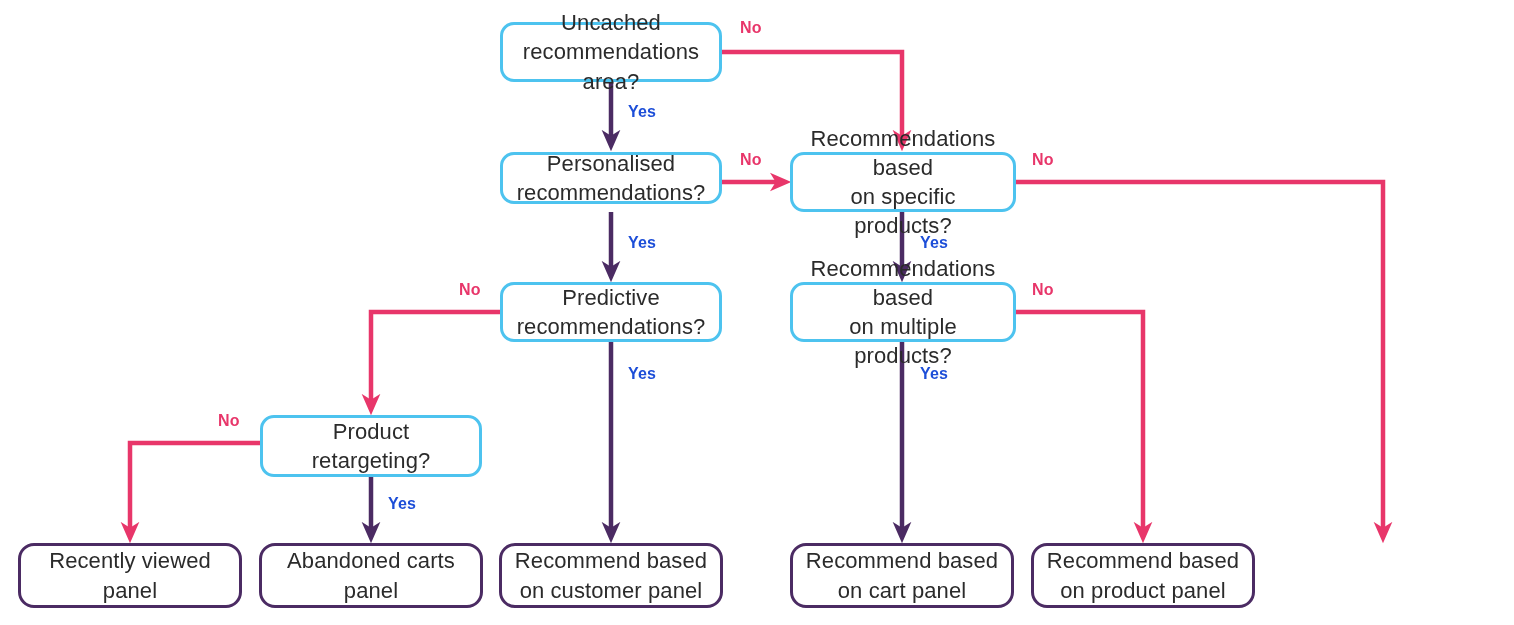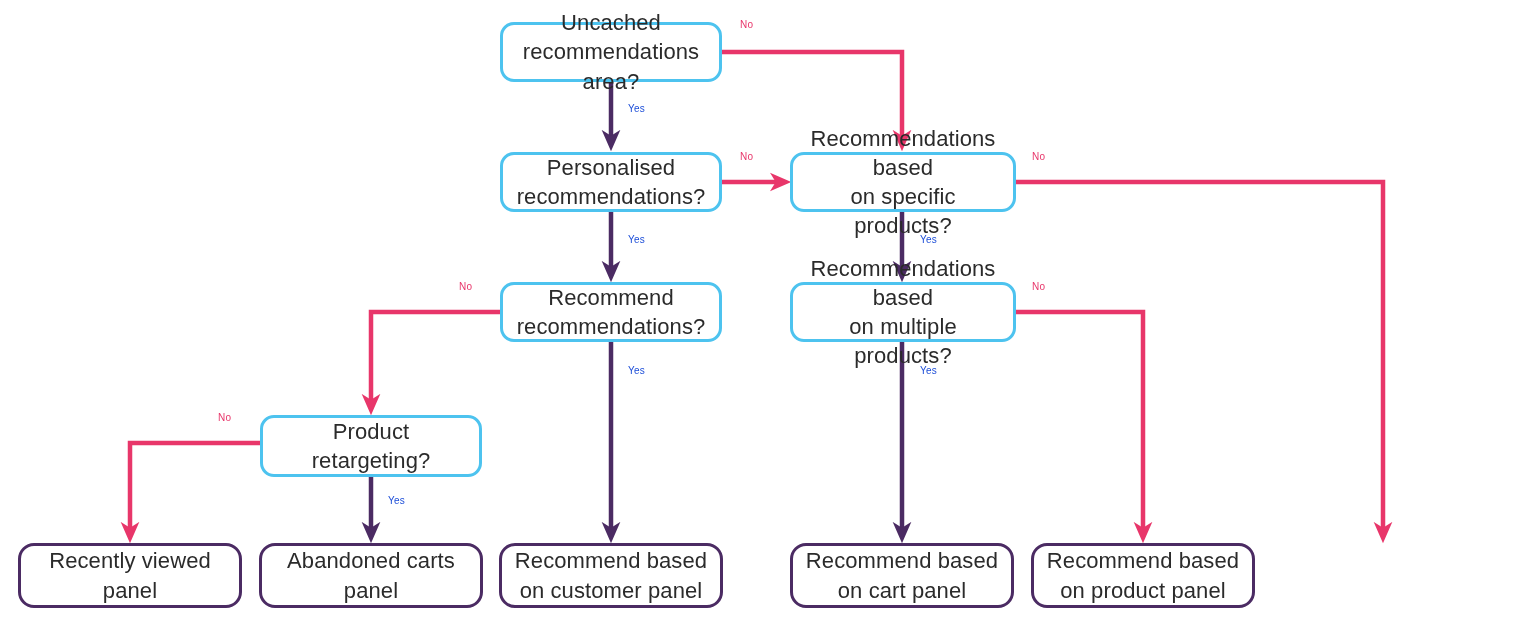--- a/index.html
+++ b/index.html
@@ -46,25 +46,26 @@
   .node.terminal {
     border: 3.5px solid #4b2b63;
     border-radius: 16px;
   }
   .node .label {
     padding: 0 10px;
     white-space: pre-line;
   }
   .edge-label {
     position: absolute;
-    font-size: 10px;
+    font-size: 16px;
     line-height: 1;
     letter-spacing: 0.2px;
     z-index: 4;
     white-space: nowrap;
+    font-weight: bold;
   }
   .edge-label.yes {
     color: #1d4ed8;
   }
   .edge-label.no {
     color: #e8366a;
   }
 </style>
 </head>
 <body>
@@ -107,32 +108,32 @@
 
       <path d="M 371 477 L 371 532" stroke="#4b2b63" marker-end="url(#arrow-purple)"></path>
     </g>
   </svg>
 
   <div class="node decision" style="left:500px; top:22px; width:222px; height:60px;">
     <span class="label">Uncached
 recommendations area?</span>
   </div>
 
-  <div class="node decision" style="left:500px; top:152px; width:222px; height:60px;">
+  <div class="node decision" style="left:500px; top:152px; width:222px; height:52px;">
     <span class="label">Personalised
 recommendations?</span>
   </div>
 
   <div class="node decision" style="left:790px; top:152px; width:226px; height:60px;">
     <span class="label">Recommendations based
 on specific products?</span>
   </div>
 
   <div class="node decision" style="left:500px; top:282px; width:222px; height:60px;">
-    <span class="label">Recommend
+    <span class="label">Predictive
 recommendations?</span>
   </div>
 
   <div class="node decision" style="left:790px; top:282px; width:226px; height:60px;">
     <span class="label">Recommendations based
 on multiple products?</span>
   </div>
 
   <div class="node terminal" style="left:18px; top:543px; width:224px; height:65px;">
     <span class="label">Recently viewed panel</span>

